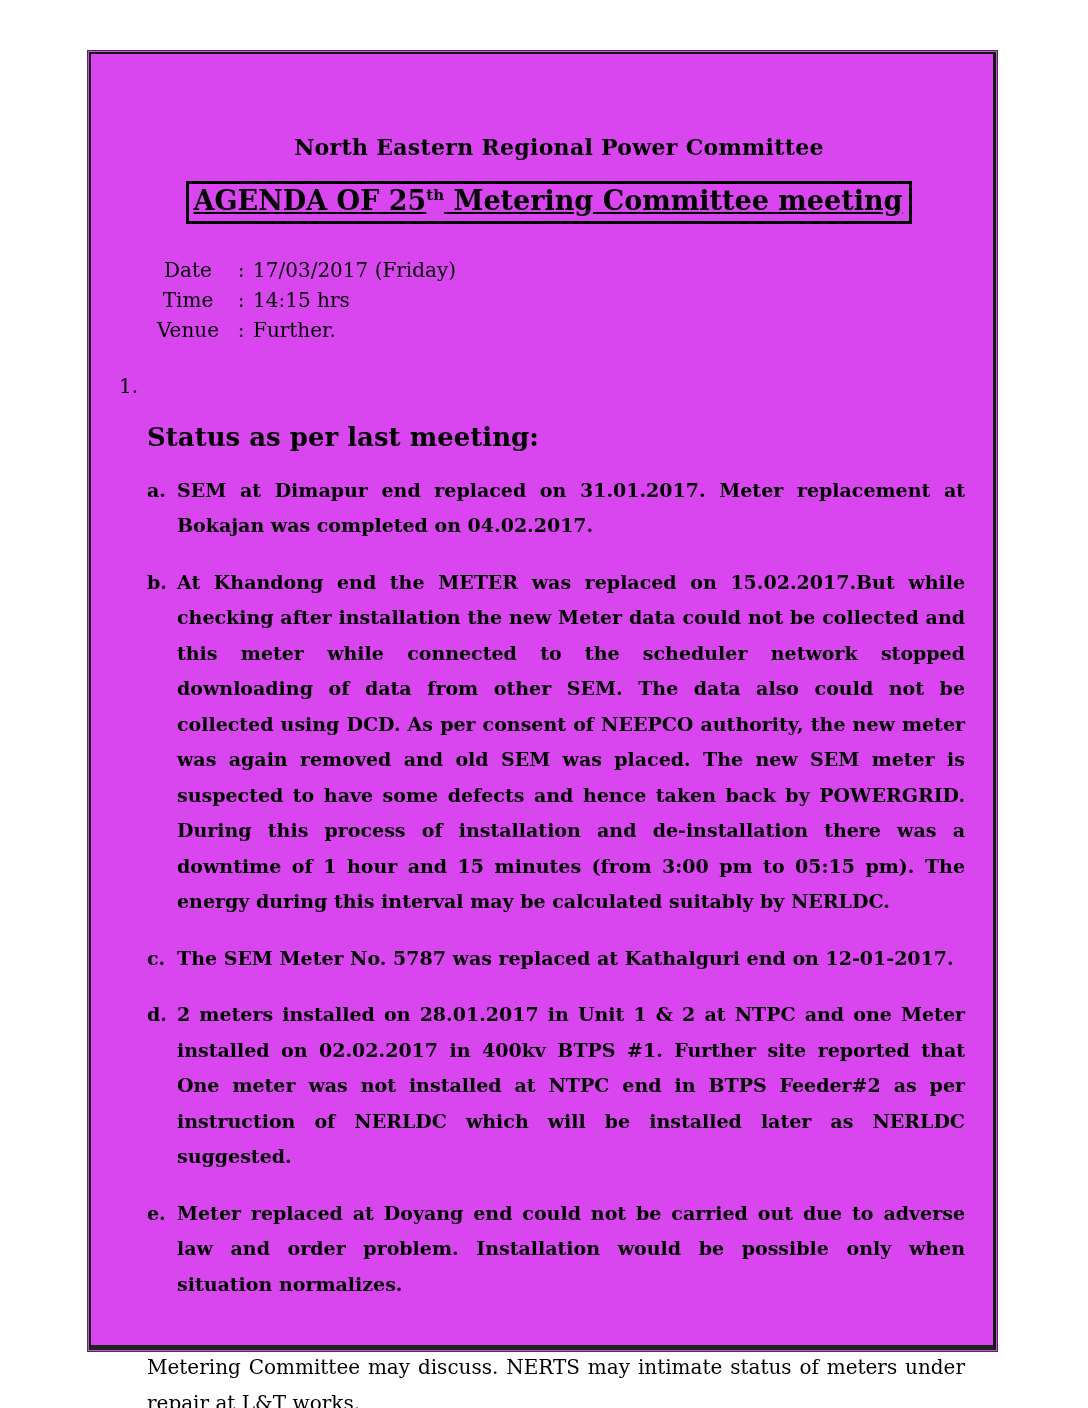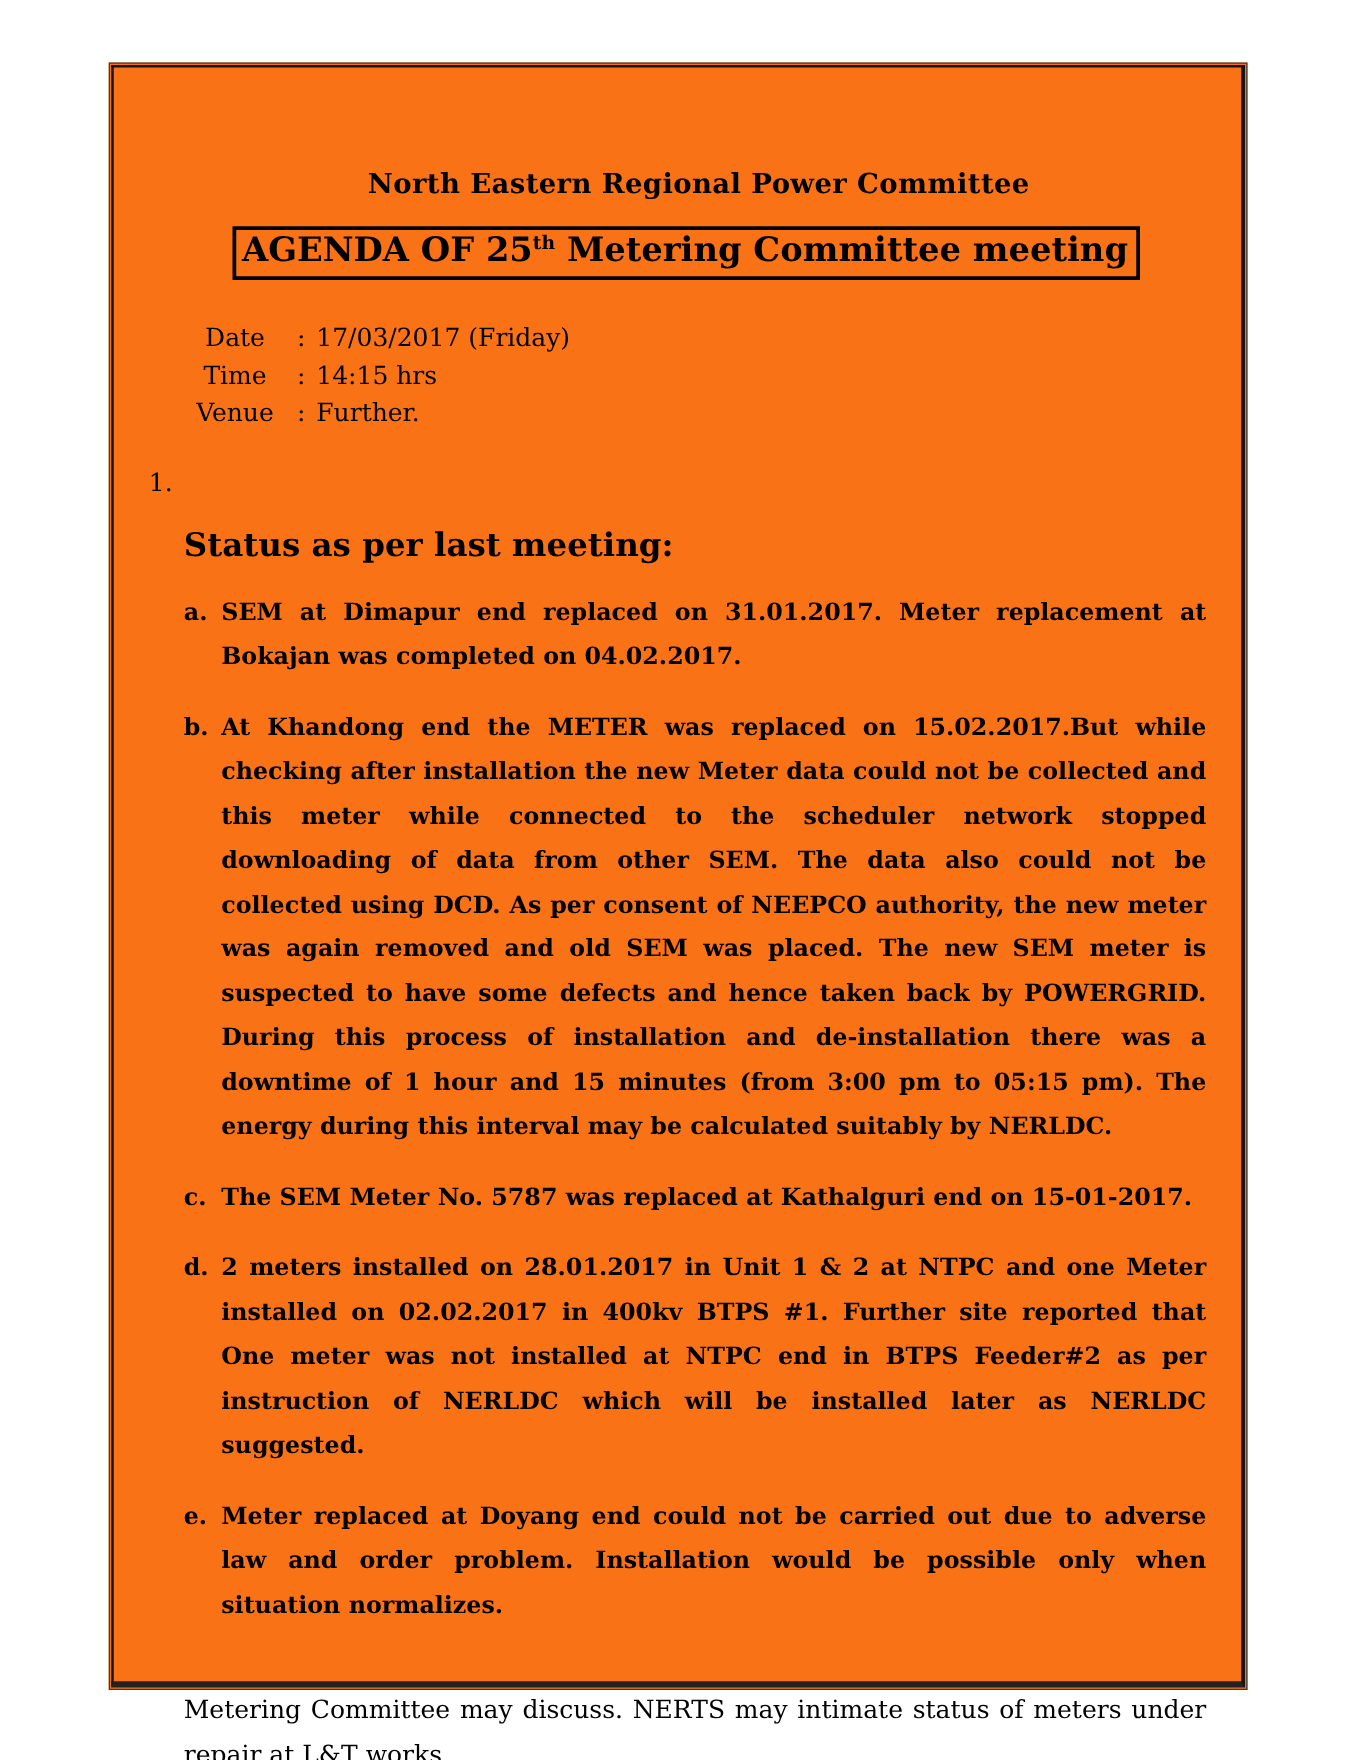--- a/index.html
+++ b/index.html
@@ -10,21 +10,21 @@
     font-family: "DejaVu Serif", "Liberation Serif", serif;
     color: #000;
     position: relative;
     overflow: hidden;
   }
   .paper-outer {
     position: absolute;
     left: 87px; top: 50px;
     width: 911px; height: 1302px;
     border: 1px solid #3c3c3c;
-    background: #f97316;
+    background: #d946ef;
   }
   .paper-inner {
     position: absolute;
     left: 1px; top: 1px; right: 1px; bottom: 1px;
     border-top: 2px solid #151515;
     border-left: 2px solid #151515;
     border-right: 3px solid #151515;
     border-bottom: 5px solid #222222;
     padding: 80px 28px 0 56px;
   }
@@ -41,21 +41,21 @@
     margin-left: -14px;
   }
   .agenda-box {
     display: inline-block;
     border: 3px solid #000;
     padding: 0px 7px 3px 5px;
     font-size: 27px;
     font-weight: bold;
     line-height: 1.25;
   }
-  .agenda-box .underlined { }
+  .agenda-box .underlined { text-decoration: underline; }
   .agenda-box sup {
     font-size: 15px;
     vertical-align: super;
     line-height: 0;
     text-align: center;
   }
   .meta-block {
     margin-top: 31px;
     font-size: 20px;
   }
@@ -148,21 +148,21 @@
       <span>SEM at Dimapur end replaced on 31.01.2017. Meter replacement at Bokajan was completed on 04.02.2017.</span>
     </div>
 
     <div class="agenda-item">
       <span class="item-marker">b.</span>
       <span>At Khandong end the METER was replaced on 15.02.2017.But while checking after installation the new Meter data could not be collected and this meter while connected to the scheduler network stopped downloading of data from other SEM. The data also could not be collected using DCD. As per consent of NEEPCO authority, the new meter was again removed and old SEM was placed. The new SEM meter is suspected to have some defects and hence taken back by POWERGRID. During this process of installation and de-installation there was a downtime of 1 hour and 15 minutes (from 3:00 pm to 05:15 pm). The energy during this interval may be calculated suitably by NERLDC.</span>
     </div>
 
     <div class="agenda-item">
       <span class="item-marker">c.</span>
-      <span>The SEM Meter No. 5787 was replaced at Kathalguri end on 15-01-2017.</span>
+      <span>The SEM Meter No. 5787 was replaced at Kathalguri end on 12-01-2017.</span>
     </div>
 
     <div class="agenda-item">
       <span class="item-marker">d.</span>
       <span>2 meters installed on 28.01.2017 in Unit 1 &amp; 2 at NTPC and one Meter installed on 02.02.2017 in 400kv BTPS #1. Further site reported that One meter was not installed at NTPC end in BTPS Feeder#2 as per instruction of NERLDC which will be installed later as NERLDC suggested.</span>
     </div>
 
     <div class="agenda-item">
       <span class="item-marker">e.</span>
       <span>Meter replaced at Doyang end could not be carried out due to adverse law and order problem. Installation would be possible only when situation normalizes.</span>

